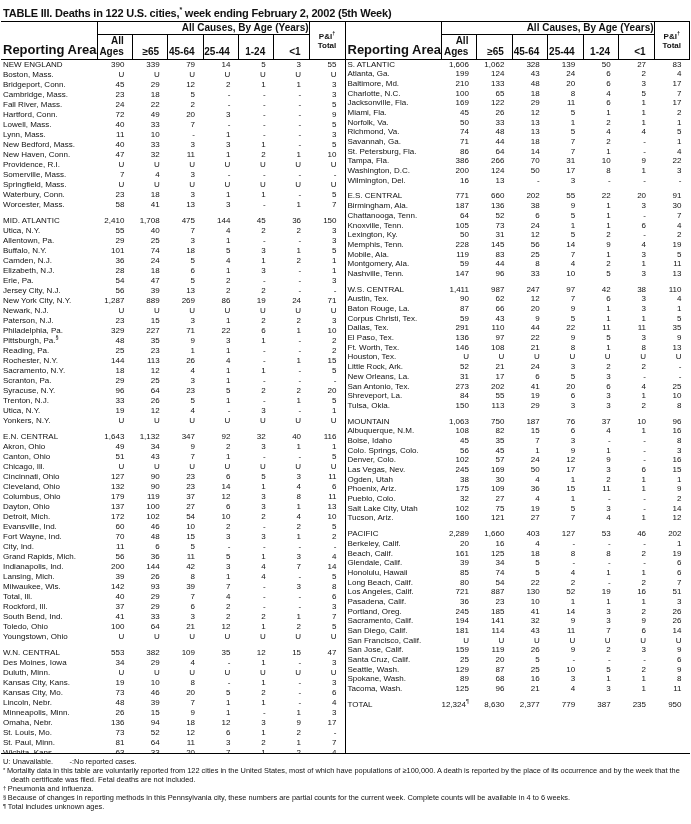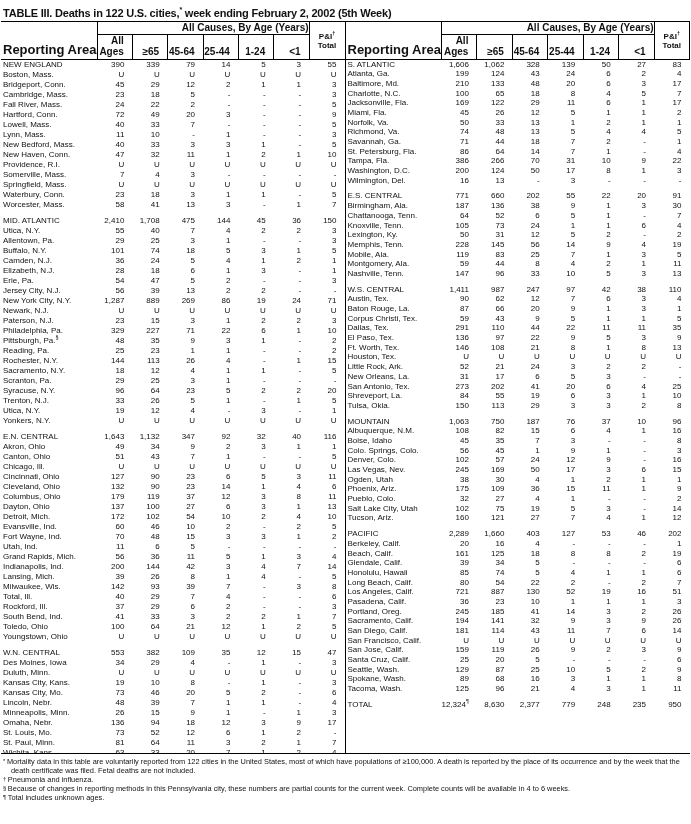--- a/index.html
+++ b/index.html
@@ -535,21 +535,21 @@
             <td class="area" data-name="reporting-area-cell">Fort Wayne, Ind.</td>
             <td class="num" data-name="value-cell">70</td>
             <td class="num" data-name="value-cell">48</td>
             <td class="num" data-name="value-cell">15</td>
             <td class="num" data-name="value-cell">3</td>
             <td class="num" data-name="value-cell">3</td>
             <td class="num" data-name="value-cell">1</td>
             <td class="num" data-name="value-cell">2</td>
           </tr>
           <tr data-name="table-row">
-            <td class="area" data-name="reporting-area-cell">Utah, Ind.</td>
+            <td class="area" data-name="reporting-area-cell">City, Ind.</td>
             <td class="num" data-name="value-cell">11</td>
             <td class="num" data-name="value-cell">6</td>
             <td class="num" data-name="value-cell">5</td>
             <td class="num" data-name="value-cell">-</td>
             <td class="num" data-name="value-cell">-</td>
             <td class="num" data-name="value-cell">-</td>
             <td class="num" data-name="value-cell">-</td>
           </tr>
           <tr data-name="table-row">
             <td class="area" data-name="reporting-area-cell">Grand Rapids, Mich.</td>
@@ -1423,27 +1423,28 @@
           </tr>
           <tr class="gap" data-name="spacer-row">
             <td colspan="8" data-name="spacer-cell"></td>
           </tr>
           <tr data-name="section-row">
             <td class="area" data-name="reporting-area-cell">TOTAL</td>
             <td class="num" data-name="value-cell">12,324<sup data-name="footnote-marker">¶</sup></td>
             <td class="num" data-name="value-cell">8,630</td>
             <td class="num" data-name="value-cell">2,377</td>
             <td class="num" data-name="value-cell">779</td>
-            <td class="num" data-name="value-cell">248</td>
+            <td class="num" data-name="value-cell">387</td>
             <td class="num" data-name="value-cell">235</td>
             <td class="num" data-name="value-cell">950</td>
           </tr>
         </tbody>
     </table>
   </div>
 </div>
 
 <div class="footnotes" id="footnotes" data-name="footnotes">
+    <div class="fn" data-name="footnote">U: Unavailable.&nbsp;&nbsp;&nbsp;&nbsp;&nbsp;&nbsp;&nbsp;&nbsp;-:No reported cases.</div>
     <div class="fn" data-name="footnote"><span class="mk" data-name="footnote-marker">* </span>Mortality data in this table are voluntarily reported from 122 cities in the United States, most of which have populations of ≥100,000.  A death is reported by the place of its occurrence and by the week that the death certificate was filed. Fetal deaths are not included.</div>
     <div class="fn" data-name="footnote"><span class="mk" data-name="footnote-marker">† </span>Pneumonia and influenza.</div>
     <div class="fn" data-name="footnote"><span class="mk" data-name="footnote-marker">§ </span>Because of changes in reporting methods in this Pennsylvania city, these numbers are partial counts for the current week. Complete counts will be available in 4 to 6 weeks.</div>
     <div class="fn" data-name="footnote"><span class="mk" data-name="footnote-marker">¶ </span>Total includes unknown ages.</div>
   </div>
 
 </body></html>

